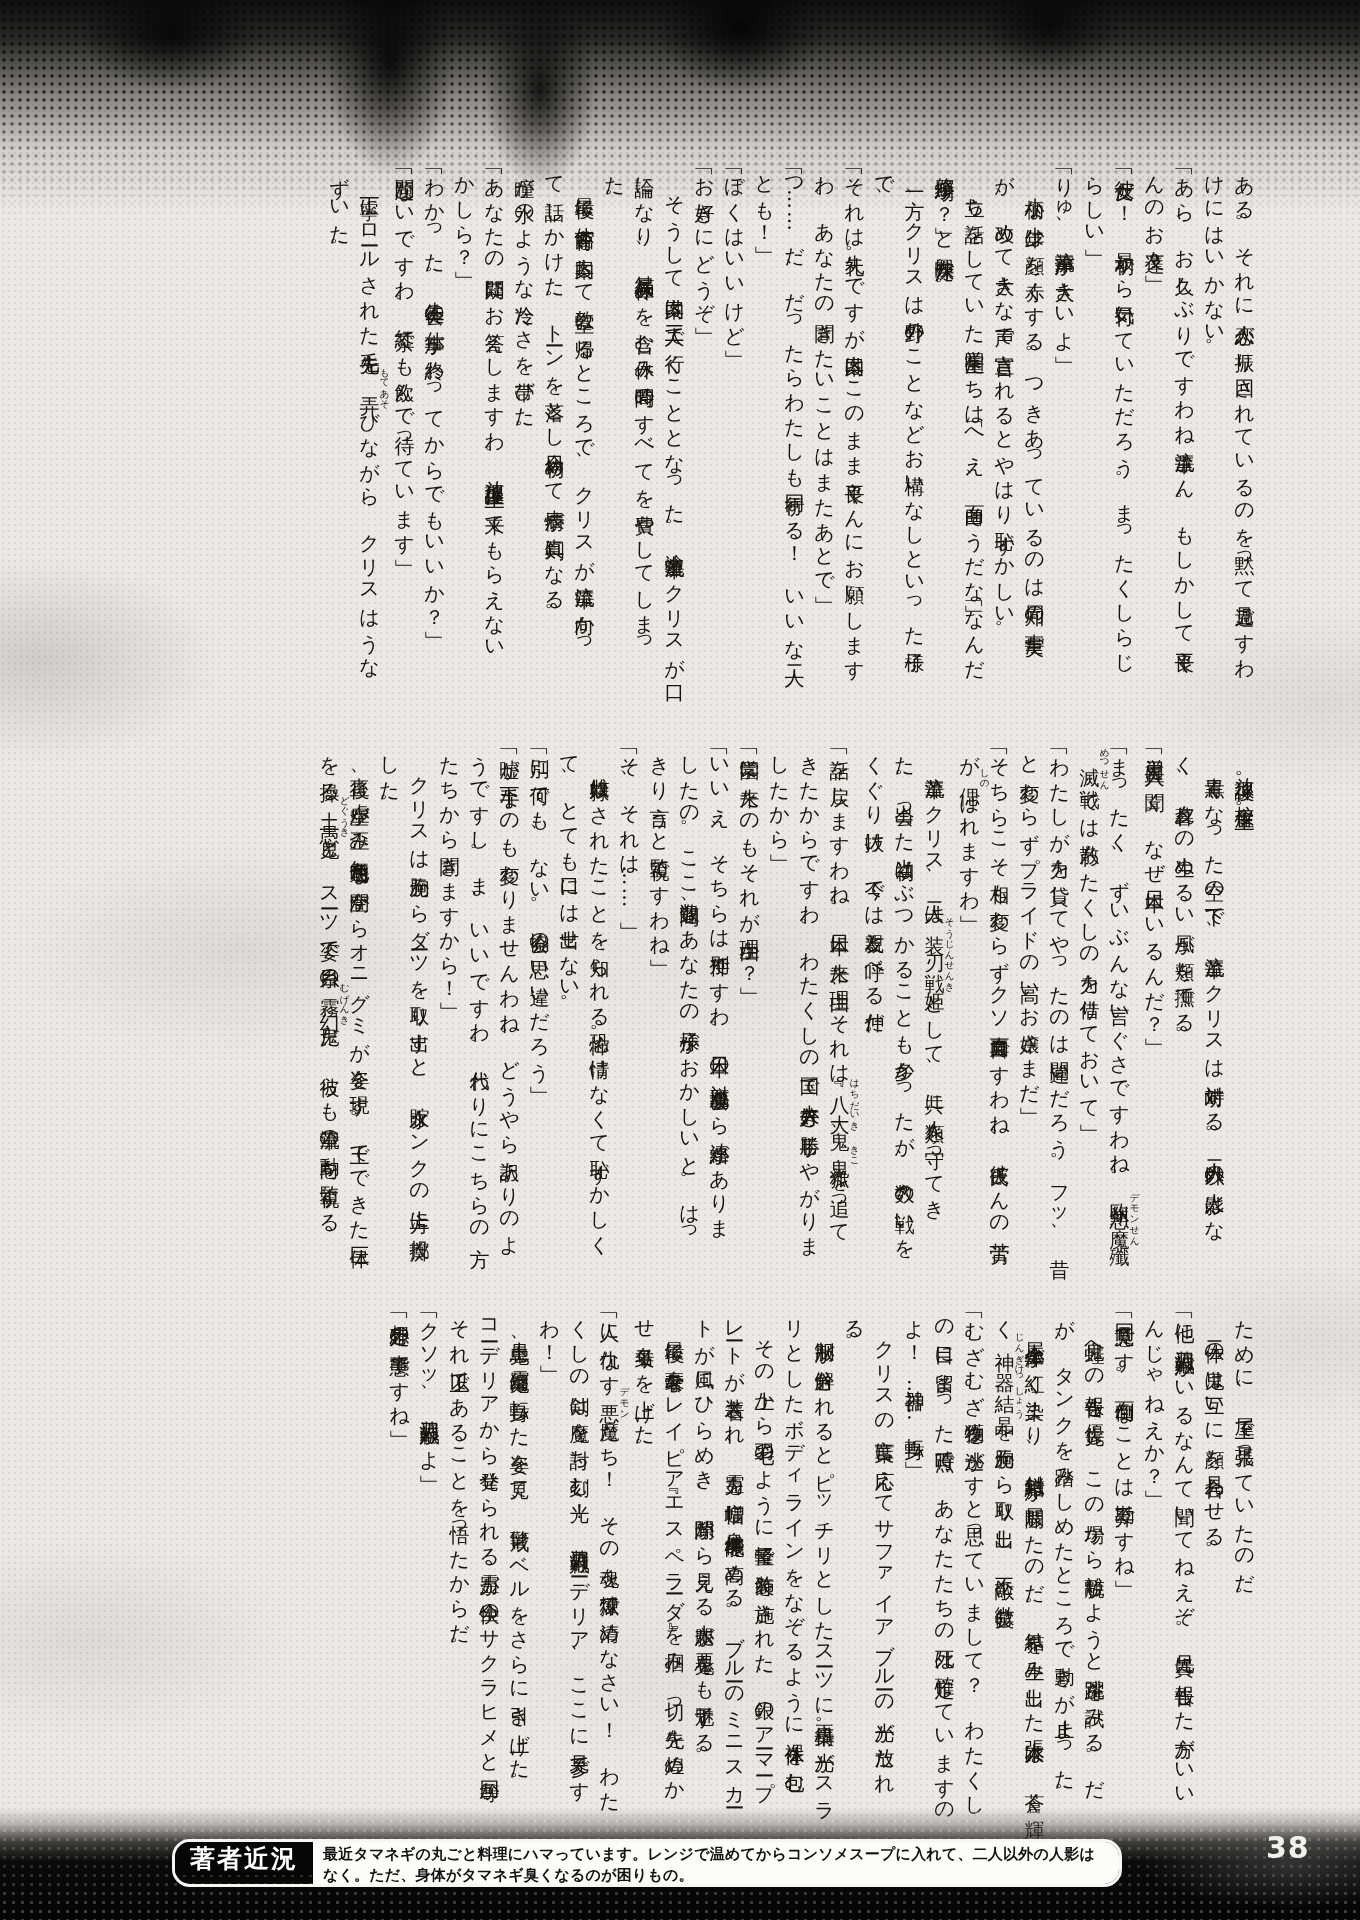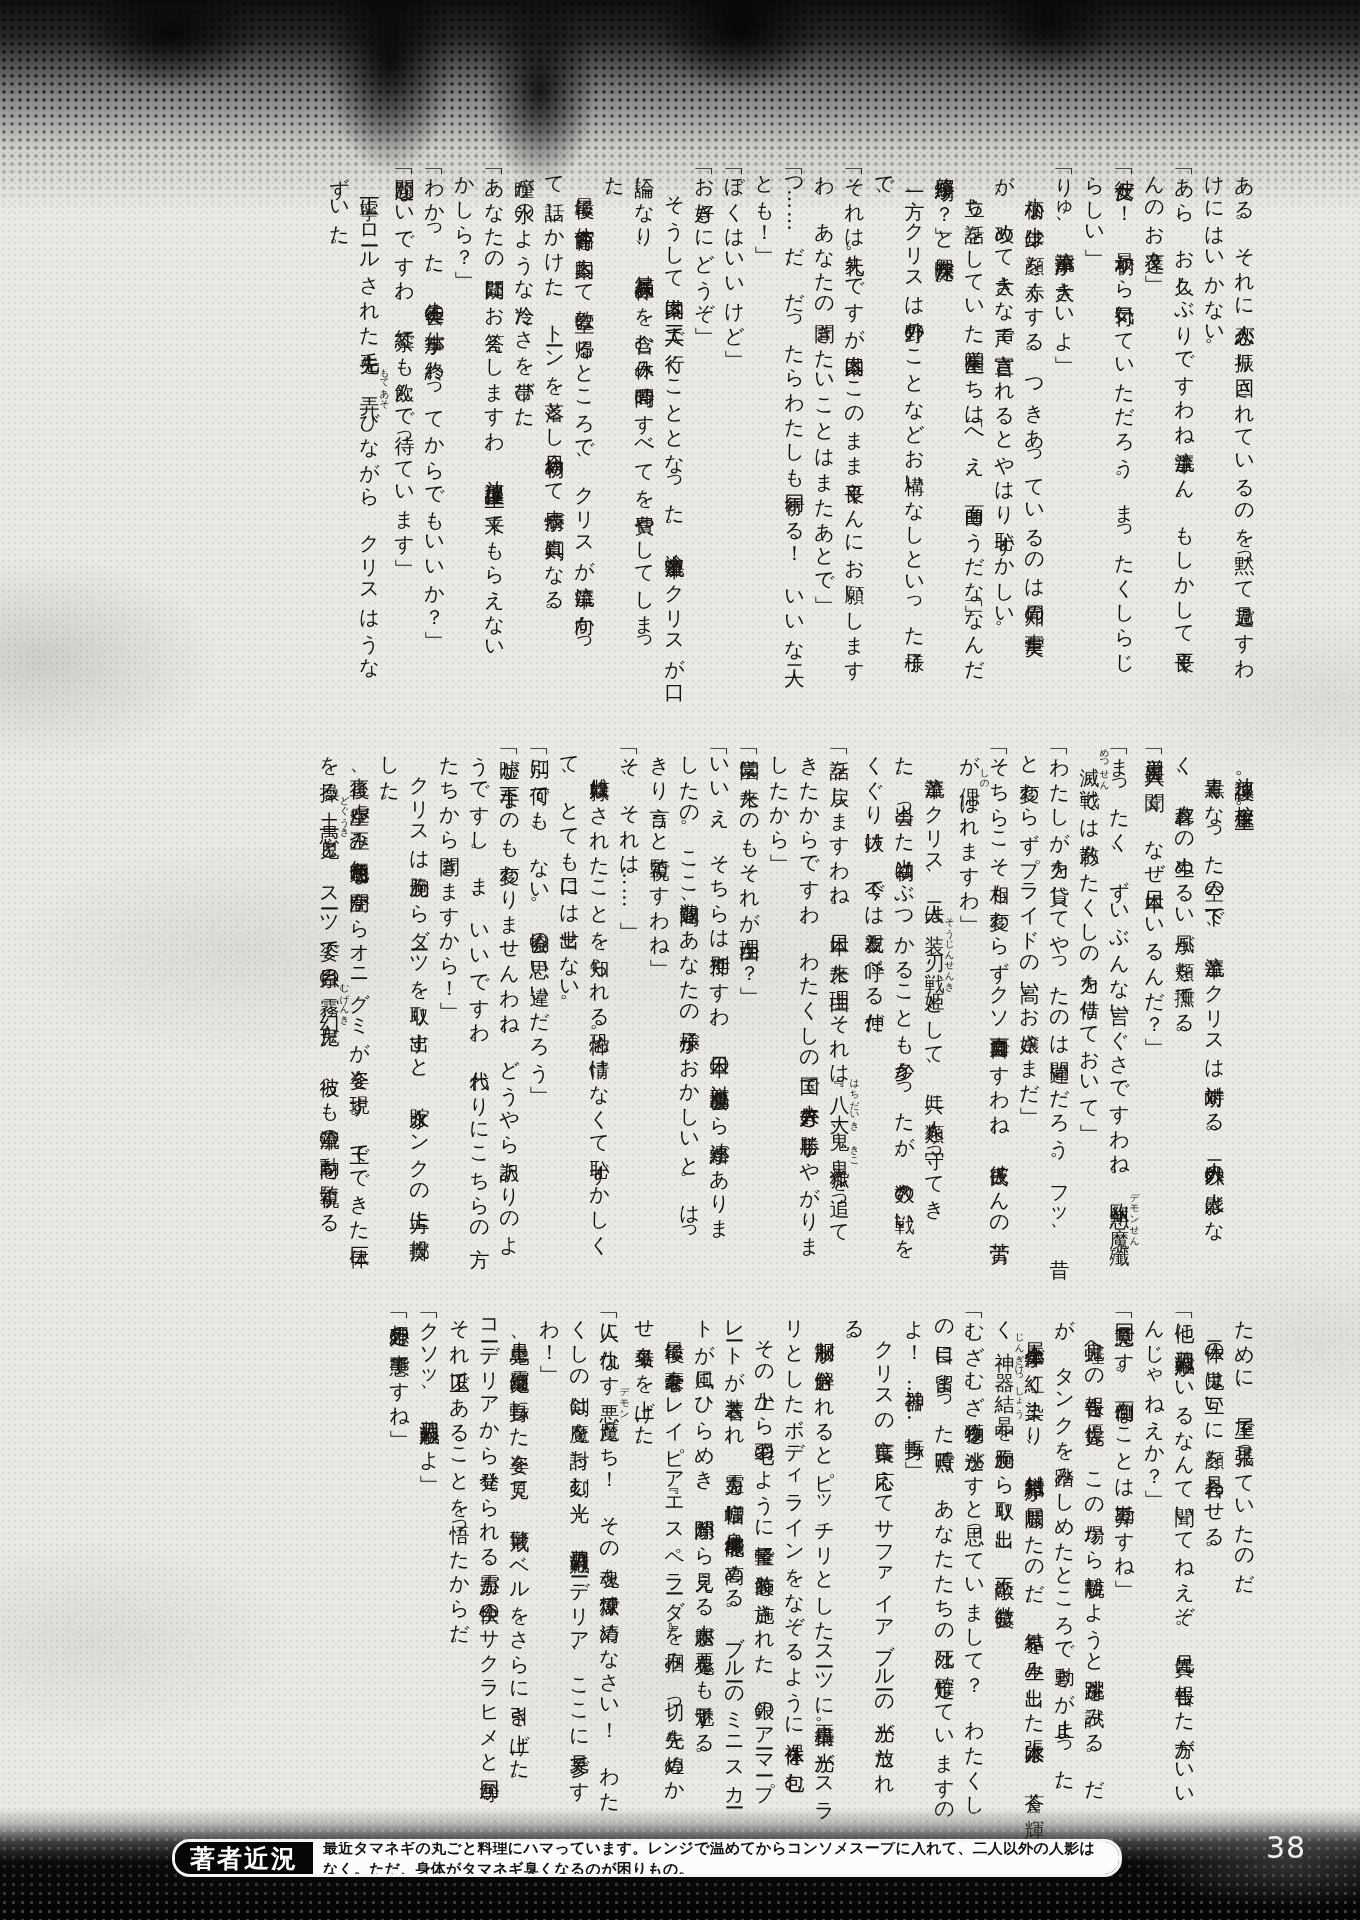--- a/index.html
+++ b/index.html
@@ -71,43 +71,43 @@
     text-align:start;
   }
   .band-1{top:162px;}
   .band-2{top:742px;}
   .band-3{top:1306px;}
   .text-band p{margin:0;padding:0;}
   .text-band p.ind{text-indent:1em;}
   ruby rt{font-size:9.5px;letter-spacing:0;font-family:"DejaVu Serif","Liberation Serif",serif;}
   
   .author-note{
-    position:absolute;left:172px;top:1839px;height:38px;
-    display:flex;align-items:center;
+    position:absolute;left:172px;top:1839px;height:48px;
+    display:flex;align-items:flex-start;
     border:3px solid #f6f6f4;border-radius:18px;overflow:hidden;
     box-sizing:border-box;
     font-family:"DejaVu Sans","Liberation Sans",sans-serif;
   }
   .author-note-label{
     background:#060606;color:#ffffff;
     display:flex;align-items:center;
     padding:0 15px;
     font-size:25px;font-weight:bold;letter-spacing:2px;white-space:nowrap;
   }
   .author-note-text{
     background:#fcfcfb;color:#121212;
     width:806px;box-sizing:border-box;
     padding:2px 10px 0 10px;
     font-size:15px;font-weight:bold;line-height:21px;
     letter-spacing:.2px;
   }
   .page-number{
     position:absolute;left:1266px;top:1830px;
     font-family:"DejaVu Sans","Liberation Sans",sans-serif;
-    font-size:30px;font-weight:normal;color:#f0f0ee;letter-spacing:1px;
+    font-size:30px;font-weight:bold;color:#f0f0ee;letter-spacing:1px;
   }
 </style>
 </head>
 <body>
 
 <div class="page">
   <div class="paper-texture"></div>
   <div class="cloud-overlay"></div>
 
   <div class="top-halftone-art">

